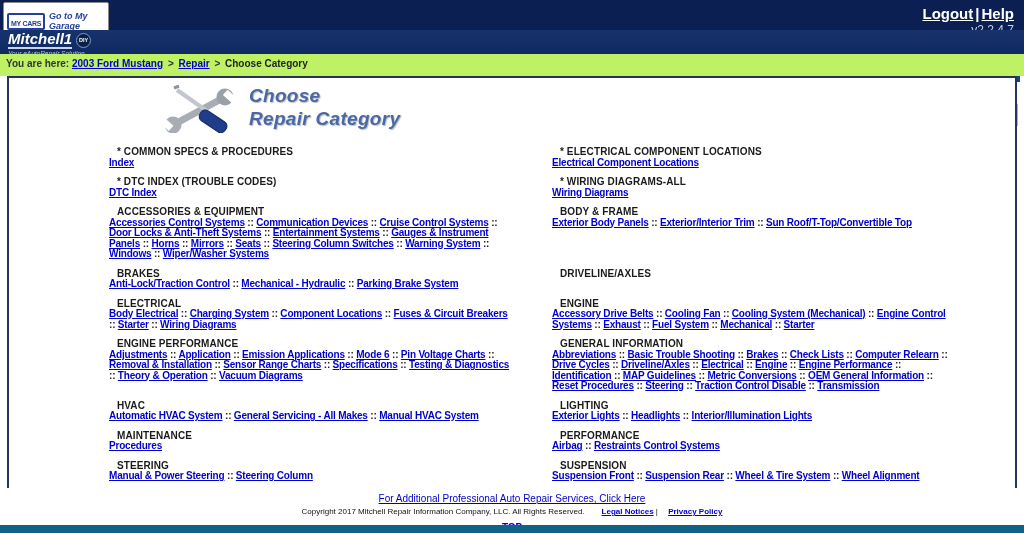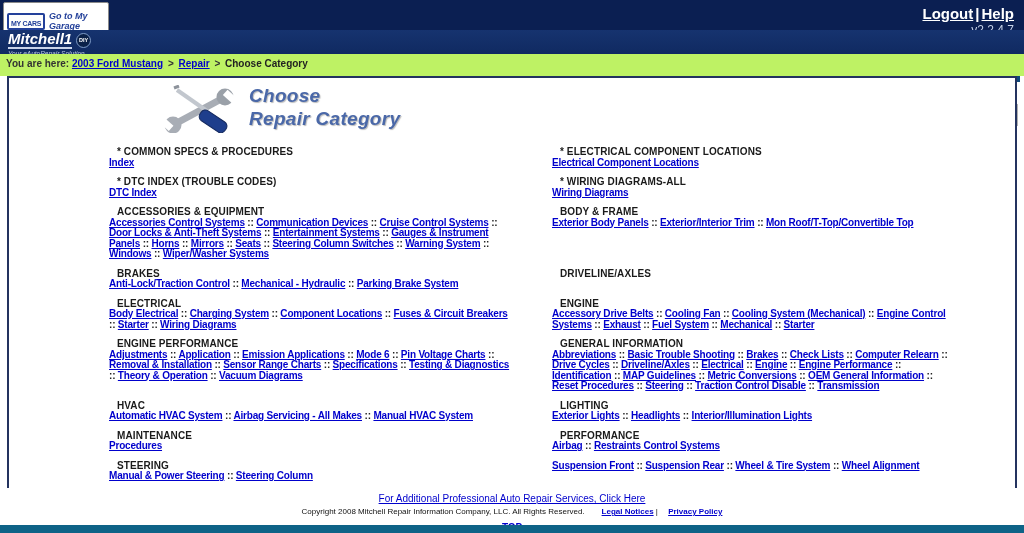--- a/index.html
+++ b/index.html
@@ -200,21 +200,21 @@
       <div class="cat-cell">
         <div class="cat-title">* WIRING DIAGRAMS-ALL</div>
         <div class="cat-links"><a href="#">Wiring Diagrams</a></div>
       </div>
       <div class="cat-cell">
         <div class="cat-title">ACCESSORIES &amp; EQUIPMENT</div>
         <div class="cat-links"><a href="#">Accessories Control Systems</a><span class="sep"> :: </span><a href="#">Communication Devices</a><span class="sep"> :: </span><a href="#">Cruise Control Systems</a><span class="sep"> :: </span><a href="#">Door Locks &amp; Anti-Theft Systems</a><span class="sep"> :: </span><a href="#">Entertainment Systems</a><span class="sep"> :: </span><a href="#">Gauges &amp; Instrument Panels</a><span class="sep"> :: </span><a href="#">Horns</a><span class="sep"> :: </span><a href="#">Mirrors</a><span class="sep"> :: </span><a href="#">Seats</a><span class="sep"> :: </span><a href="#">Steering Column Switches</a><span class="sep"> :: </span><a href="#">Warning System</a><span class="sep"> :: </span><a href="#">Windows</a><span class="sep"> :: </span><a href="#">Wiper/Washer Systems</a></div>
       </div>
       <div class="cat-cell">
         <div class="cat-title">BODY &amp; FRAME</div>
-        <div class="cat-links"><a href="#">Exterior Body Panels</a><span class="sep"> :: </span><a href="#">Exterior/Interior Trim</a><span class="sep"> :: </span><a href="#">Mon Roof/T-Top/Convertible Top</a></div>
+        <div class="cat-links"><a href="#">Exterior Body Panels</a><span class="sep"> :: </span><a href="#">Exterior/Interior Trim</a><span class="sep"> :: </span><a href="#">Sun Roof/T-Top/Convertible Top</a></div>
       </div>
       <div class="cat-cell">
         <div class="cat-title">BRAKES</div>
         <div class="cat-links"><a href="#">Anti-Lock/Traction Control</a><span class="sep"> :: </span><a href="#">Mechanical - Hydraulic</a><span class="sep"> :: </span><a href="#">Parking Brake System</a></div>
       </div>
       <div class="cat-cell">
         <div class="cat-title">DRIVELINE/AXLES</div>
       </div>
       <div class="cat-cell">
         <div class="cat-title">ELECTRICAL</div>
@@ -227,52 +227,53 @@
       <div class="cat-cell">
         <div class="cat-title">ENGINE PERFORMANCE</div>
         <div class="cat-links"><a href="#">Adjustments</a><span class="sep"> :: </span><a href="#">Application</a><span class="sep"> :: </span><a href="#">Emission Applications</a><span class="sep"> :: </span><a href="#">Mode 6</a><span class="sep"> :: </span><a href="#">Pin Voltage Charts</a><span class="sep"> :: </span><a href="#">Removal &amp; Installation</a><span class="sep"> :: </span><a href="#">Sensor Range Charts</a><span class="sep"> :: </span><a href="#">Specifications</a><span class="sep"> :: </span><a href="#">Testing &amp; Diagnostics</a><span class="sep"> :: </span><a href="#">Theory &amp; Operation</a><span class="sep"> :: </span><a href="#">Vacuum Diagrams</a></div>
       </div>
       <div class="cat-cell">
         <div class="cat-title">GENERAL INFORMATION</div>
         <div class="cat-links"><a href="#">Abbreviations</a><span class="sep"> :: </span><a href="#">Basic Trouble Shooting</a><span class="sep"> :: </span><a href="#">Brakes</a><span class="sep"> :: </span><a href="#">Check Lists</a><span class="sep"> :: </span><a href="#">Computer Relearn</a><span class="sep"> :: </span><a href="#">Drive Cycles</a><span class="sep"> :: </span><a href="#">Driveline/Axles</a><span class="sep"> :: </span><a href="#">Electrical</a><span class="sep"> :: </span><a href="#">Engine</a><span class="sep"> :: </span><a href="#">Engine Performance</a><span class="sep"> :: </span><a href="#">Identification</a><span class="sep"> :: </span><a href="#">MAP Guidelines</a><span class="sep"> :: </span><a href="#">Metric Conversions</a><span class="sep"> :: </span><a href="#">OEM General Information</a><span class="sep"> :: </span><a href="#">Reset Procedures</a><span class="sep"> :: </span><a href="#">Steering</a><span class="sep"> :: </span><a href="#">Traction Control Disable</a><span class="sep"> :: </span><a href="#">Transmission</a></div>
       </div>
       <div class="cat-cell">
         <div class="cat-title">HVAC</div>
-        <div class="cat-links"><a href="#">Automatic HVAC System</a><span class="sep"> :: </span><a href="#">Airbag Servicing - All Makes</a><span class="sep"> :: </span><a href="#">Manual HVAC System</a></div>
+        <div class="cat-links"><a href="#">Automatic HVAC System</a><span class="sep"> :: </span><a href="#">General Servicing - All Makes</a><span class="sep"> :: </span><a href="#">Manual HVAC System</a></div>
       </div>
       <div class="cat-cell">
         <div class="cat-title">LIGHTING</div>
         <div class="cat-links"><a href="#">Exterior Lights</a><span class="sep"> :: </span><a href="#">Headlights</a><span class="sep"> :: </span><a href="#">Interior/Illumination Lights</a></div>
       </div>
       <div class="cat-cell">
         <div class="cat-title">MAINTENANCE</div>
         <div class="cat-links"><a href="#">Procedures</a></div>
       </div>
       <div class="cat-cell">
         <div class="cat-title">PERFORMANCE</div>
         <div class="cat-links"><a href="#">Airbag</a><span class="sep"> :: </span><a href="#">Restraints Control Systems</a></div>
       </div>
       <div class="cat-cell">
         <div class="cat-title">STEERING</div>
         <div class="cat-links"><a href="#">Manual &amp; Power Steering</a><span class="sep"> :: </span><a href="#">Steering Column</a></div>
       </div>
       <div class="cat-cell">
+        <div class="cat-title">SUSPENSION</div>
         <div class="cat-links"><a href="#">Suspension Front</a><span class="sep"> :: </span><a href="#">Suspension Rear</a><span class="sep"> :: </span><a href="#">Wheel &amp; Tire System</a><span class="sep"> :: </span><a href="#">Wheel Alignment</a></div>
       </div>
       <div class="cat-cell">
         <div class="cat-title">TRANSMISSION</div>
       </div>
       <div class="cat-cell"></div>
     </div>
 </div>
 
 <div class="footer">
   <a class="footer-link" href="#">For Additional Professional Auto Repair Services, Click Here</a>
   <div class="copyright-row">
-    <span>Copyright 2008 Mitchell Repair Information Company, LLC.  All Rights Reserved.</span>
+    <span>Copyright 2017 Mitchell Repair Information Company, LLC.  All Rights Reserved.</span>
     &nbsp;&nbsp;
     <a href="#">Legal Notices</a>
     <span>|</span>
     <a href="#">Privacy Policy</a>
   </div>
   <div class="top-row">
     <a href="#">:: TOP ::</a>
   </div>
 </div>
 <div class="bottom-strip"></div>

